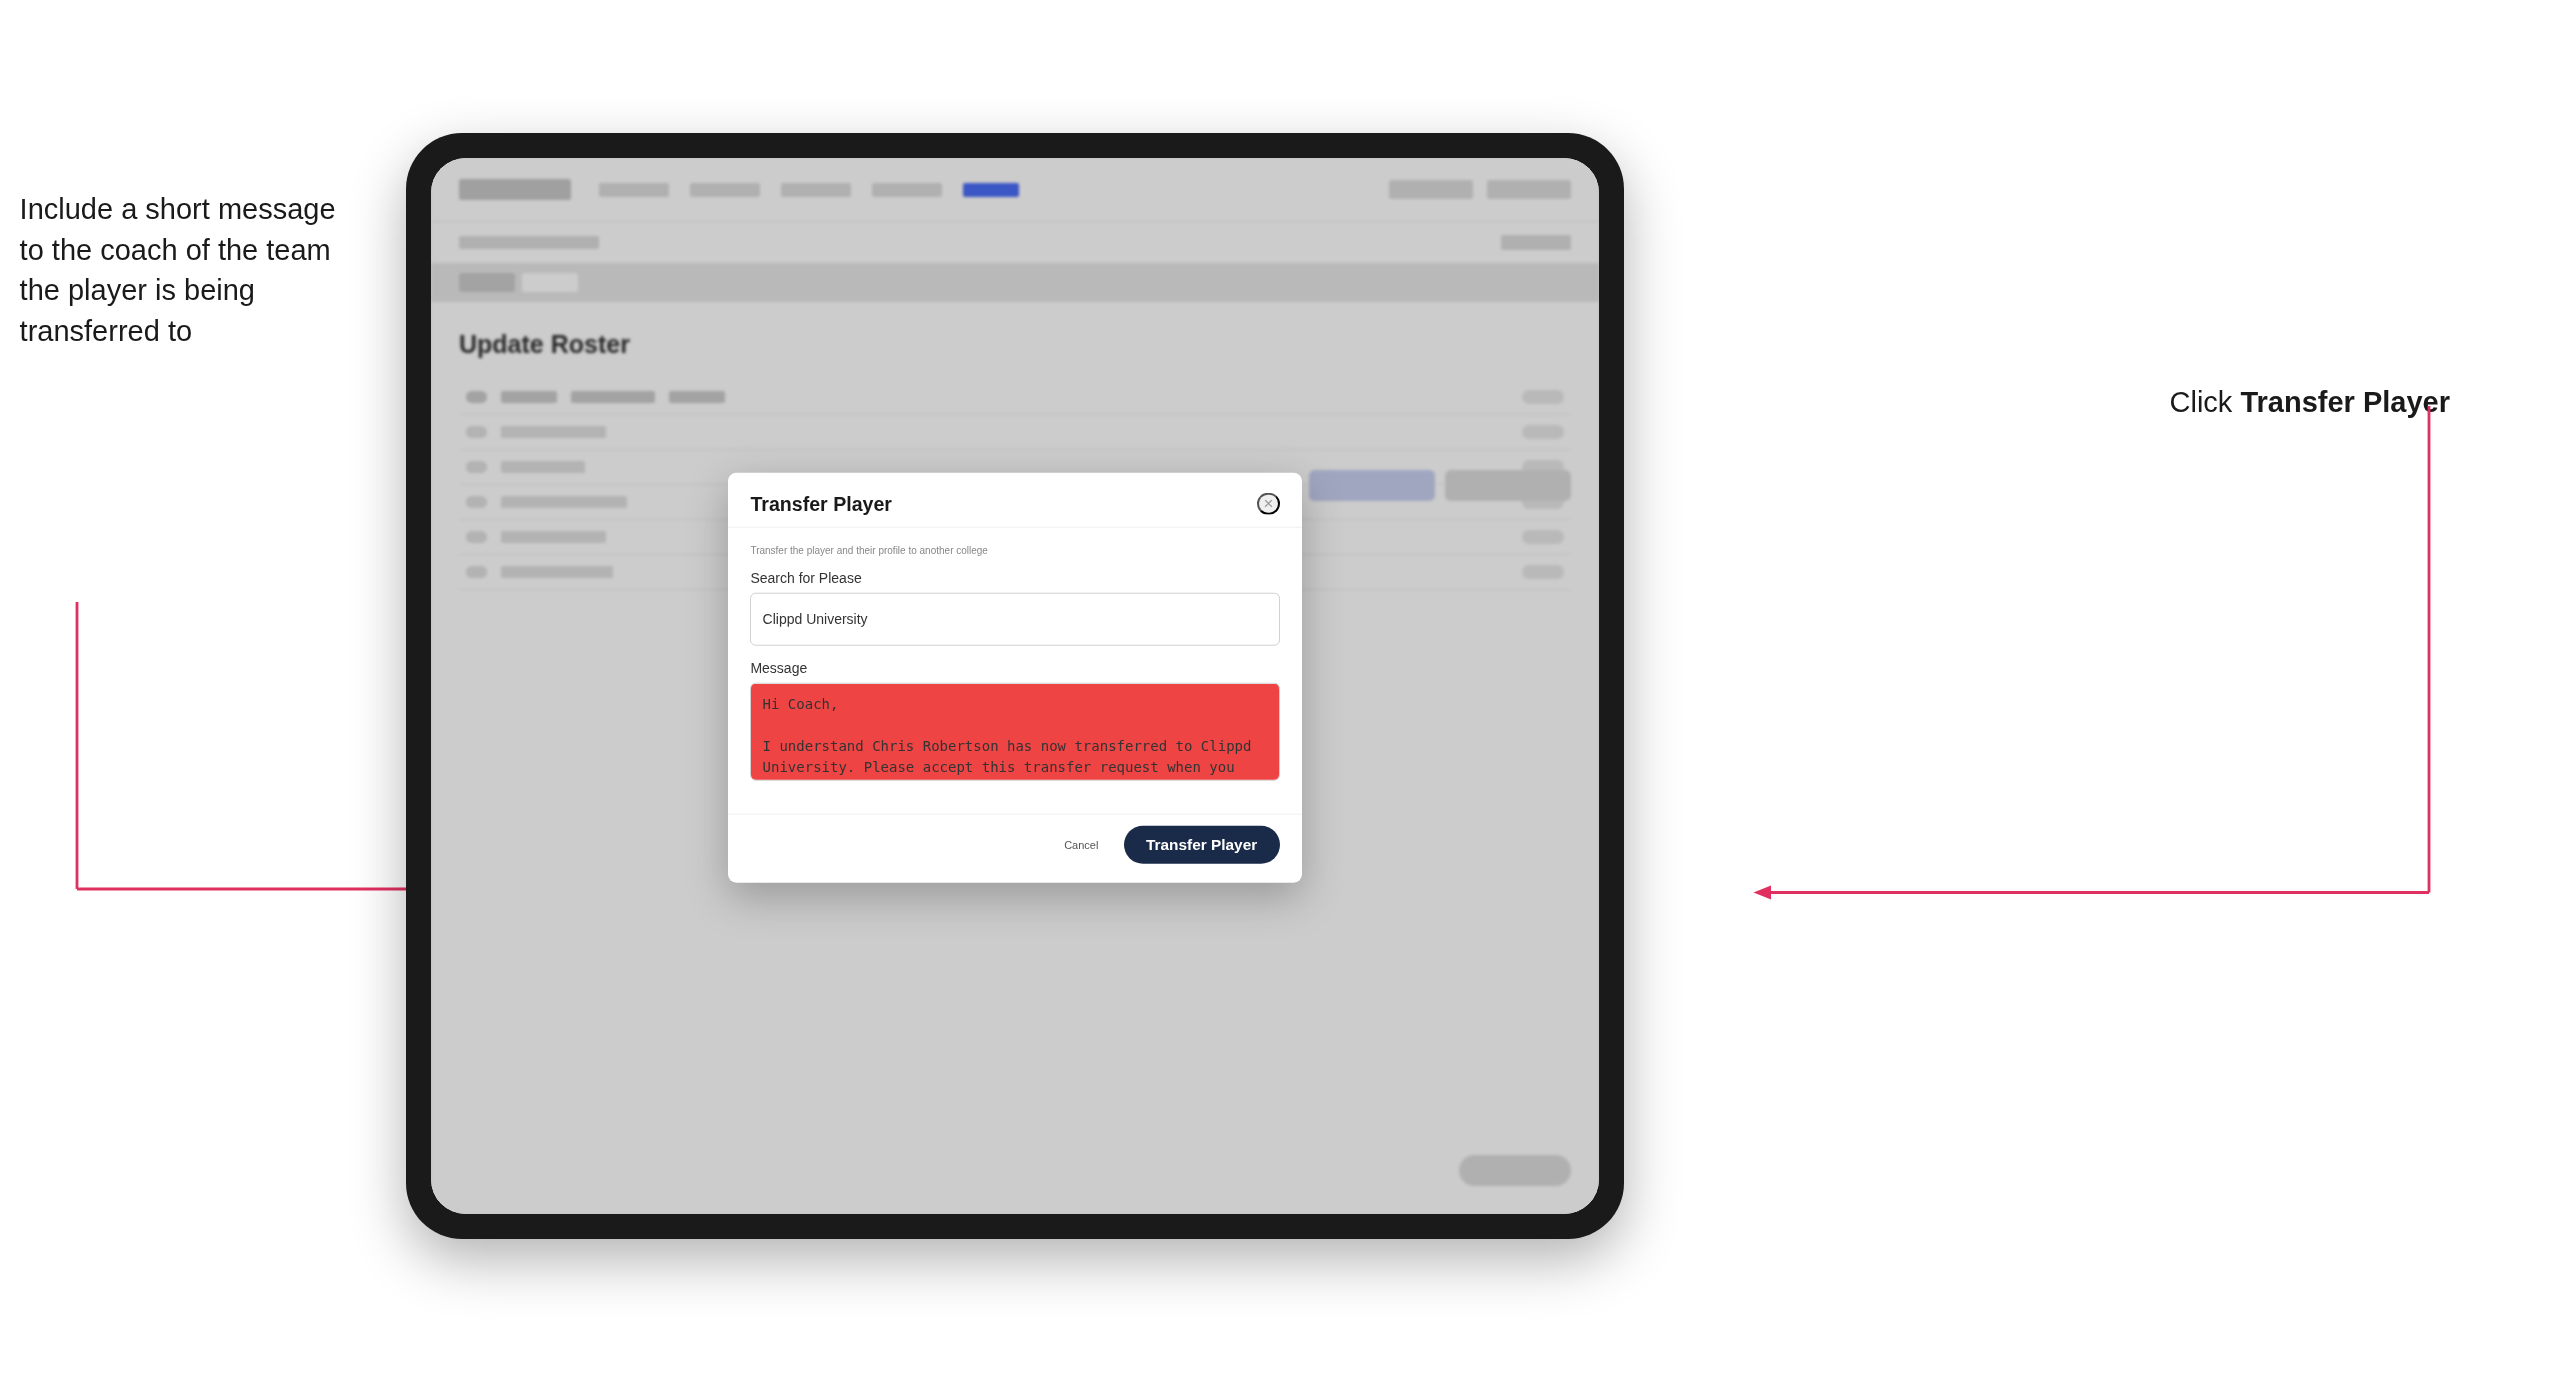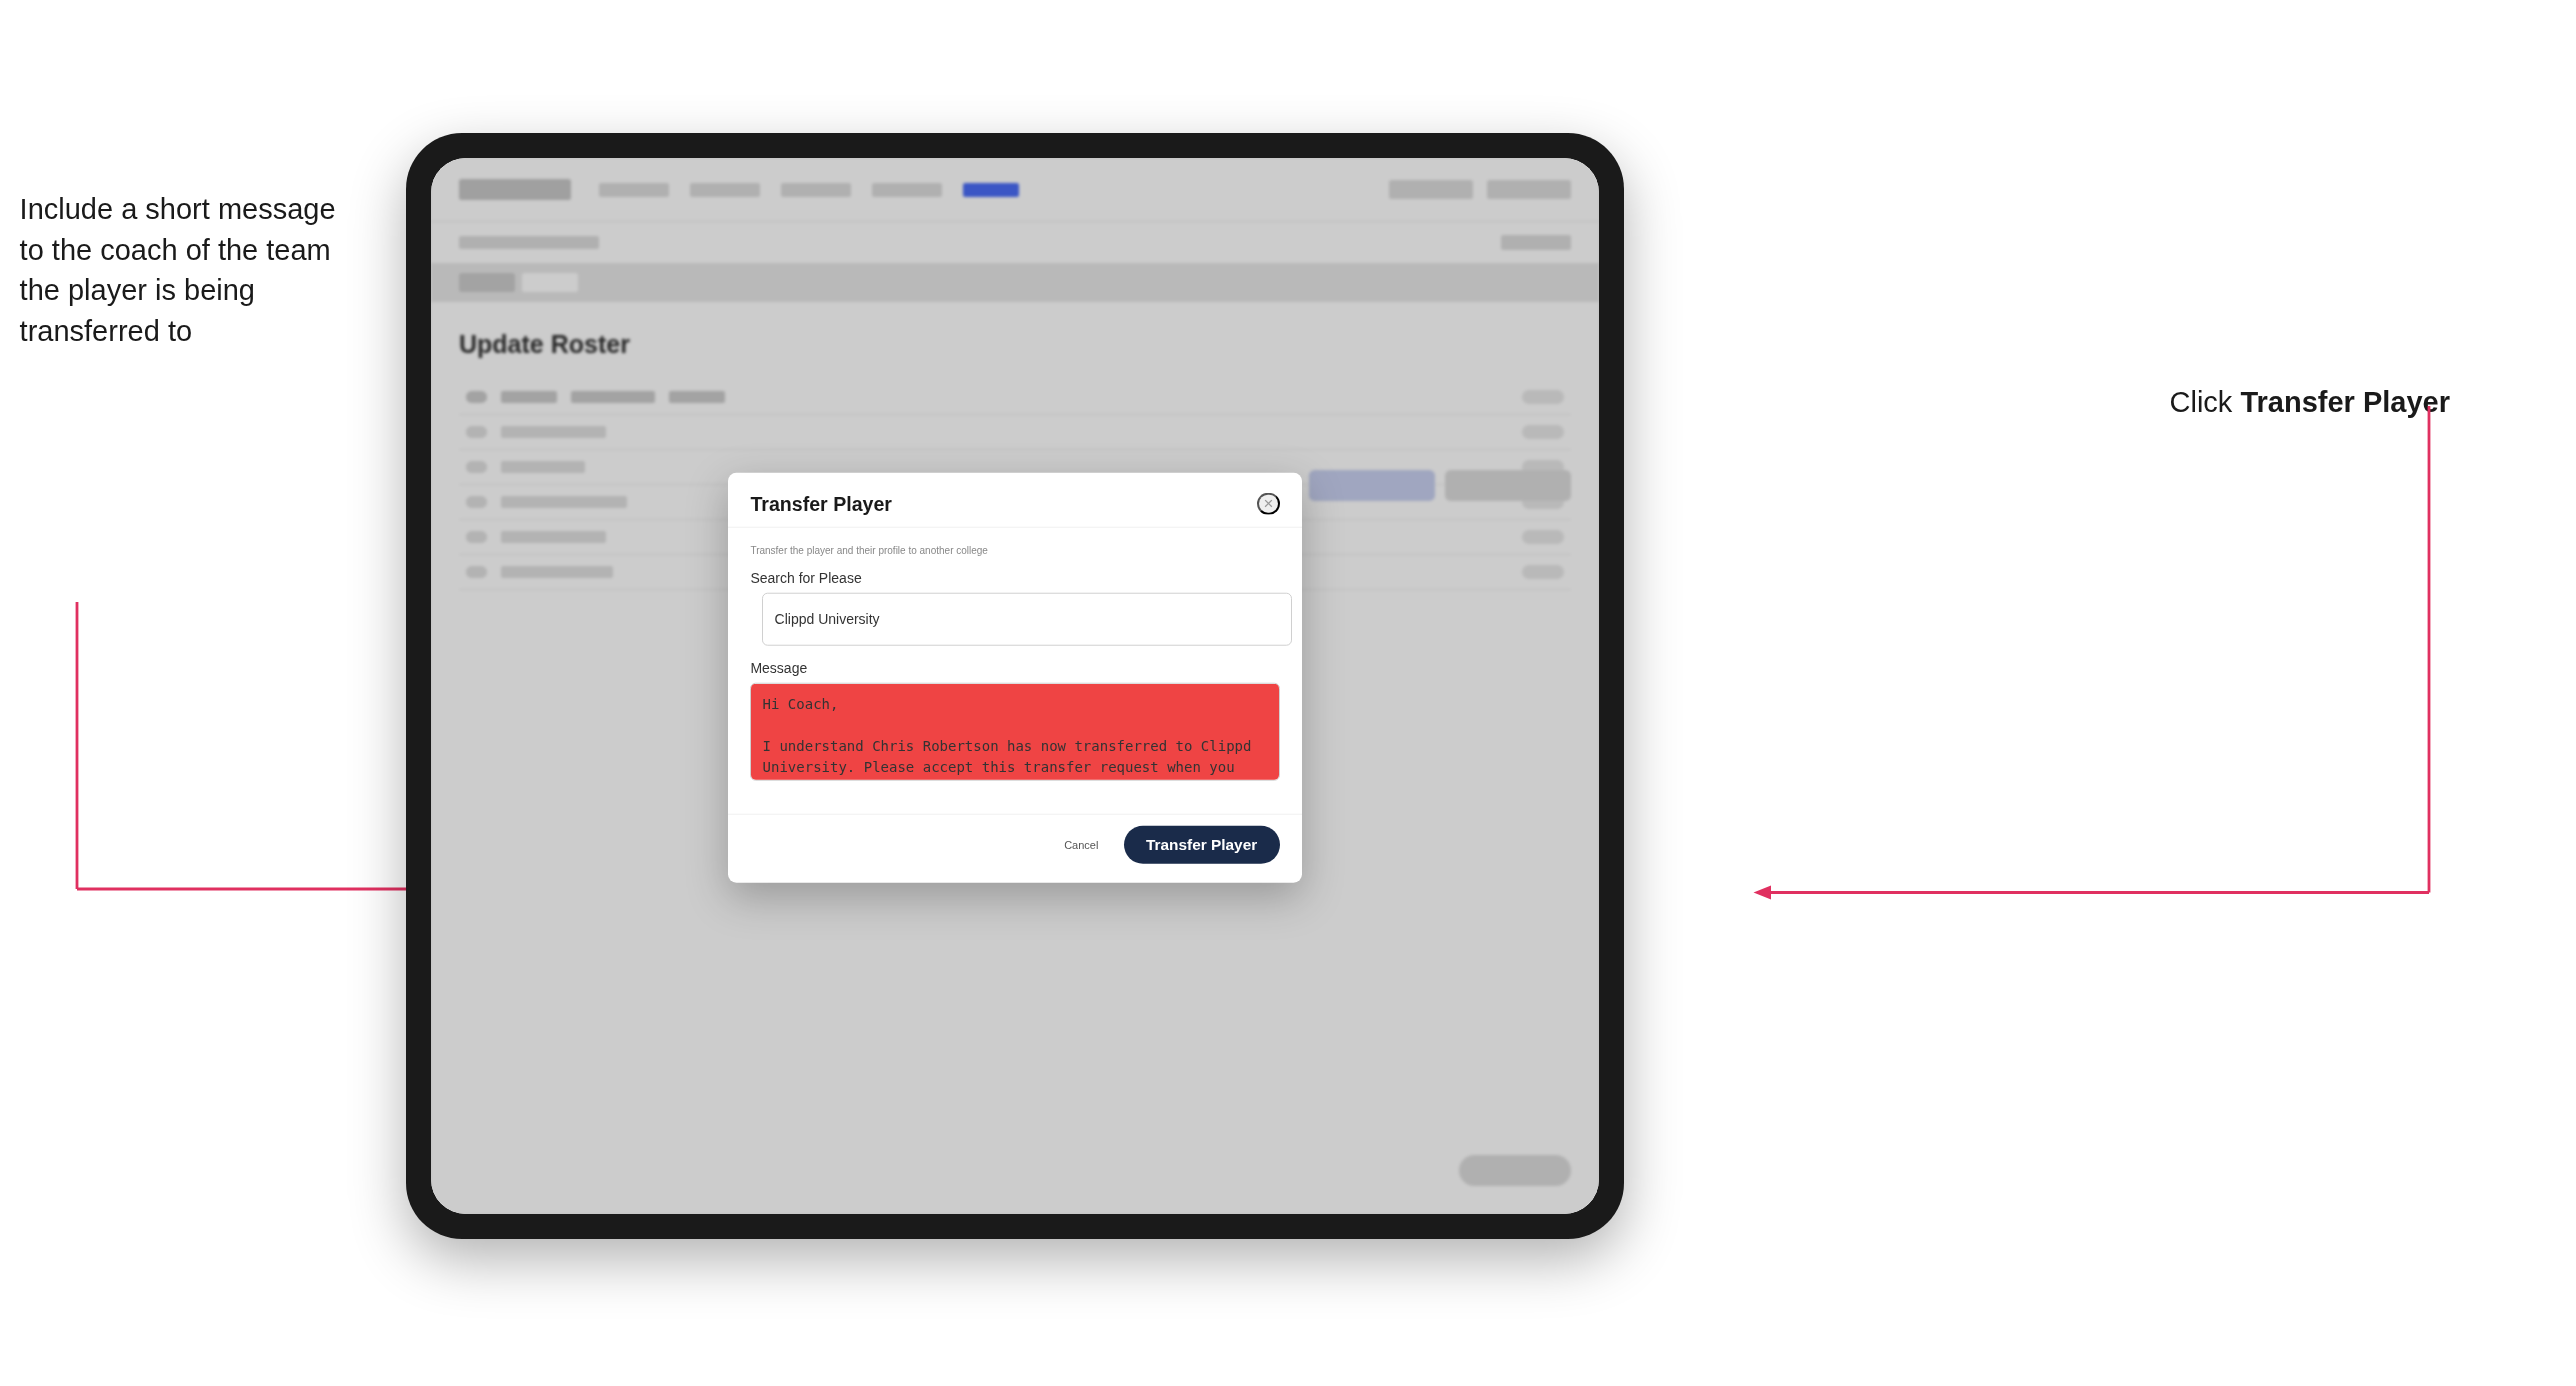--- a/index.html
+++ b/index.html
@@ -309,21 +309,20 @@
     .form-input {
       width: 100%;
       height: 53px;
       border: 1px solid #d0d0d0;
       border-radius: 5.6px;
       padding: 0 11.2px;
       font-size: 14px;
       color: #333;
       background: #fff;
       outline: none;
-      margin-left: 12px;
     }
     .form-textarea {
       width: 100%;
       height: 98px;
       border: 1px solid #d0d0d0;
       border-radius: 5.6px;
       padding: 9.8px 11.2px;
       font-size: 14px;
       color: #333;
       background: #ef4444;

